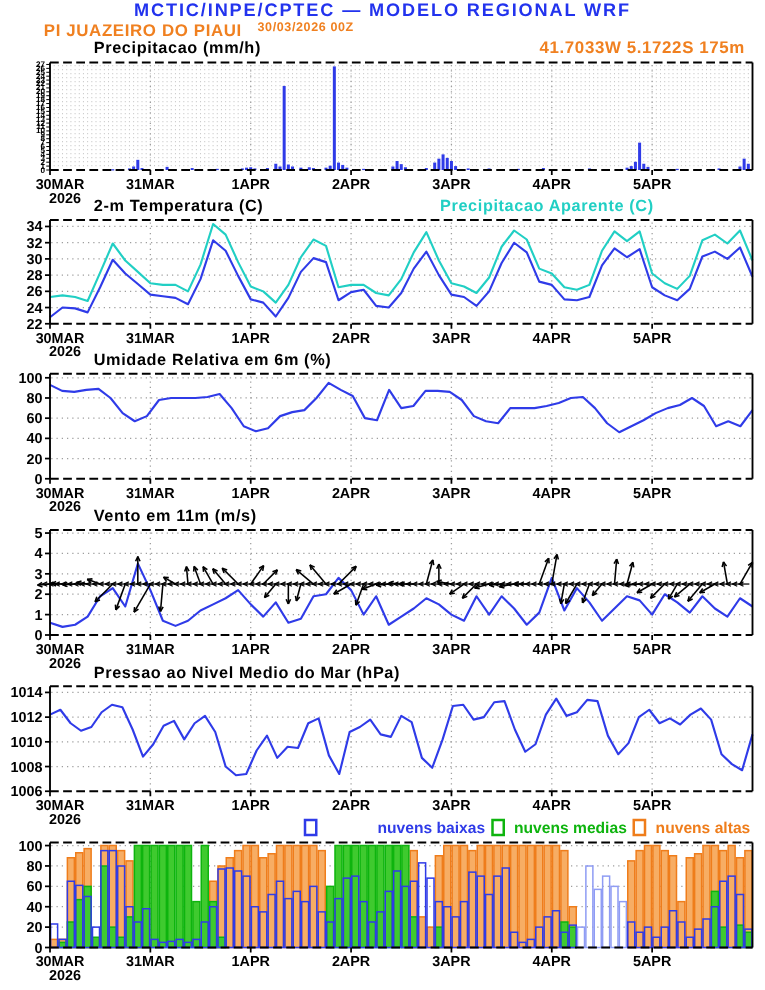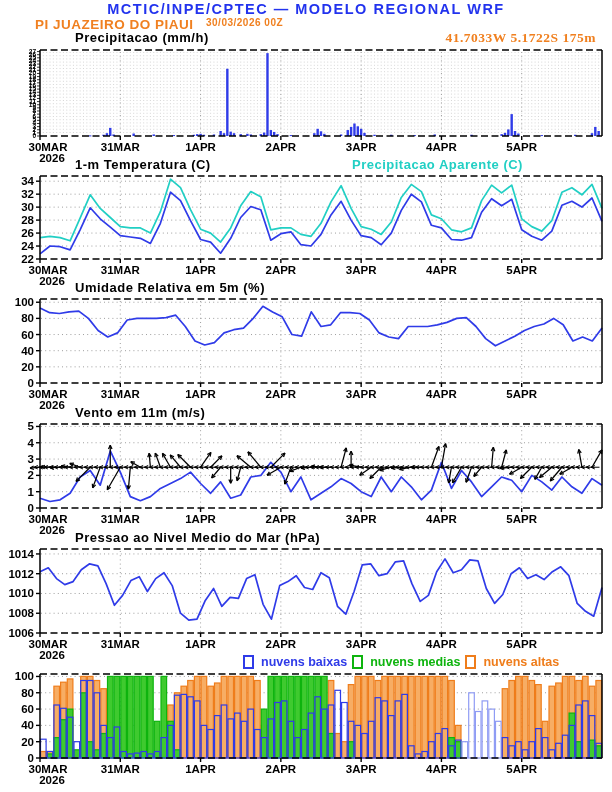--- a/index.html
+++ b/index.html
@@ -2,47 +2,47 @@
 <html><head>
 <meta charset="utf-8">
 <style>
   html,body{margin:0;padding:0;background:#ffffff;}
   #page{position:relative;width:612px;height:792px;background:#fff;overflow:hidden;
         font-family:"Liberation Sans",sans-serif;}
   .txt{position:absolute;font-weight:bold;white-space:nowrap;}
   #hdr1{top:1px;left:0;width:612px;text-align:center;font-size:14.5px;letter-spacing:1.5px;}
   #hdr-station{top:17px;left:35px;font-size:13.5px;letter-spacing:0.5px;}
   #hdr-date{top:17px;left:206px;font-size:10px;letter-spacing:0.5px;}
-  #coords{top:30px;right:16px;font-size:13.5px;letter-spacing:0.5px;font-family:Liberation Serif, serif;}
+  #coords{top:30px;right:16px;font-size:13.5px;letter-spacing:0.5px;}
   .ptitle{font-size:13px;letter-spacing:0.5px;color:#000;}
   #plots{position:absolute;top:0;left:0;}
   svg text{font-family:"Liberation Sans",sans-serif;font-weight:bold;fill:#000;}
   #legend6{position:absolute;top:655px;left:243px;display:flex;align-items:center;gap:5px;
            font-size:12.5px;font-weight:bold;white-space:nowrap;}
   .lgbox{display:inline-block;width:7px;height:10px;background:#fff;margin-right:2px;}
 </style>
 </head>
 <body>
 
 <div id="page">
   <div class="txt" id="hdr-station" style="color: rgb(240, 128, 32);">PI JUAZEIRO DO PIAUI</div>
   <div class="txt" id="hdr1" style="color: rgb(34, 51, 238);">MCTIC/INPE/CPTEC — MODELO REGIONAL WRF</div>
   <div class="txt" id="hdr-date" style="color: rgb(240, 128, 32);">30/03/2026 00Z</div>
   <div class="txt" id="coords" style="color: rgb(240, 128, 32);">41.7033W 5.1722S 175m</div>
 
   <div class="txt ptitle" style="top:30px;left:75px">Precipitacao (mm/h)</div>
-  <div class="txt ptitle" style="top:157px;left:75px">1-m Temperatura (C)</div>
+  <div class="txt ptitle" style="top:157px;left:75px">2-m Temperatura (C)</div>
   <div class="txt ptitle" id="temp-right-title" style="top: 157px; left: 352px; color: rgb(33, 207, 196);">Precipitacao Aparente (C)</div>
-  <div class="txt ptitle" style="top:280px;left:75px">Umidade Relativa em 5m (%)</div>
+  <div class="txt ptitle" style="top:280px;left:75px">Umidade Relativa em 6m (%)</div>
   <div class="txt ptitle" style="top:405px;left:75px">Vento em 11m (m/s)</div>
   <div class="txt ptitle" style="top:530px;left:75px">Pressao ao Nivel Medio do Mar (hPa)</div>
 
   <div id="legend6">
     <span class="lgbox" id="lg-b" style="border: 2px solid rgb(47, 59, 232);"></span>
-    <span id="lg-bt" style="color: rgb(47, 59, 232);">nuvens baixas</span>
+    <span id="lg-bt" style="color: rgb(47, 59, 232); margin-left: 41px;">nuvens baixas</span>
     <span class="lgbox" id="lg-g" style="border: 2px solid rgb(14, 180, 14);"></span>
     <span id="lg-gt" style="color: rgb(14, 180, 14);">nuvens medias</span>
     <span class="lgbox" id="lg-o" style="border: 2px solid rgb(239, 125, 27);"></span>
     <span id="lg-ot" style="color: rgb(239, 125, 27);">nuvens altas</span>
   </div>
 
   <svg id="plots" width="612" height="792" viewBox="0 0 612 792">
       <g>
         <g>
           <line x1="43.345238095238095" y1="52" x2="43.345238095238095" y2="135" stroke="#c4c4c4" stroke-width="0.7" stroke-dasharray="1,2.2"></line>

